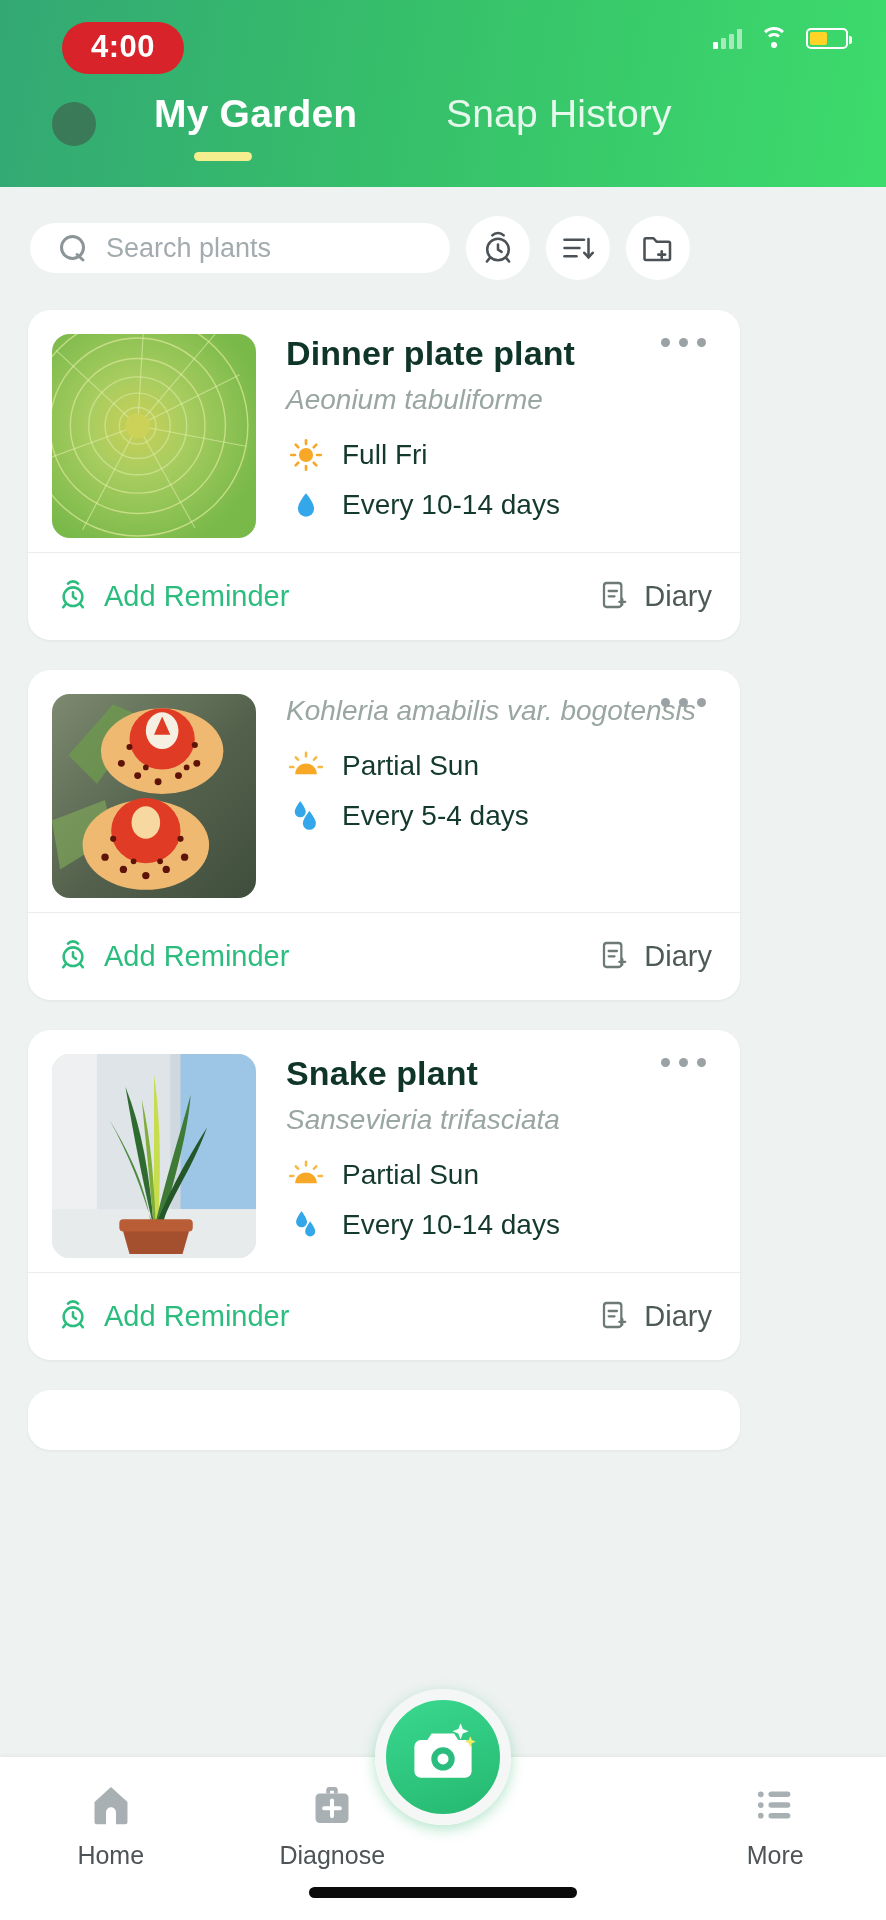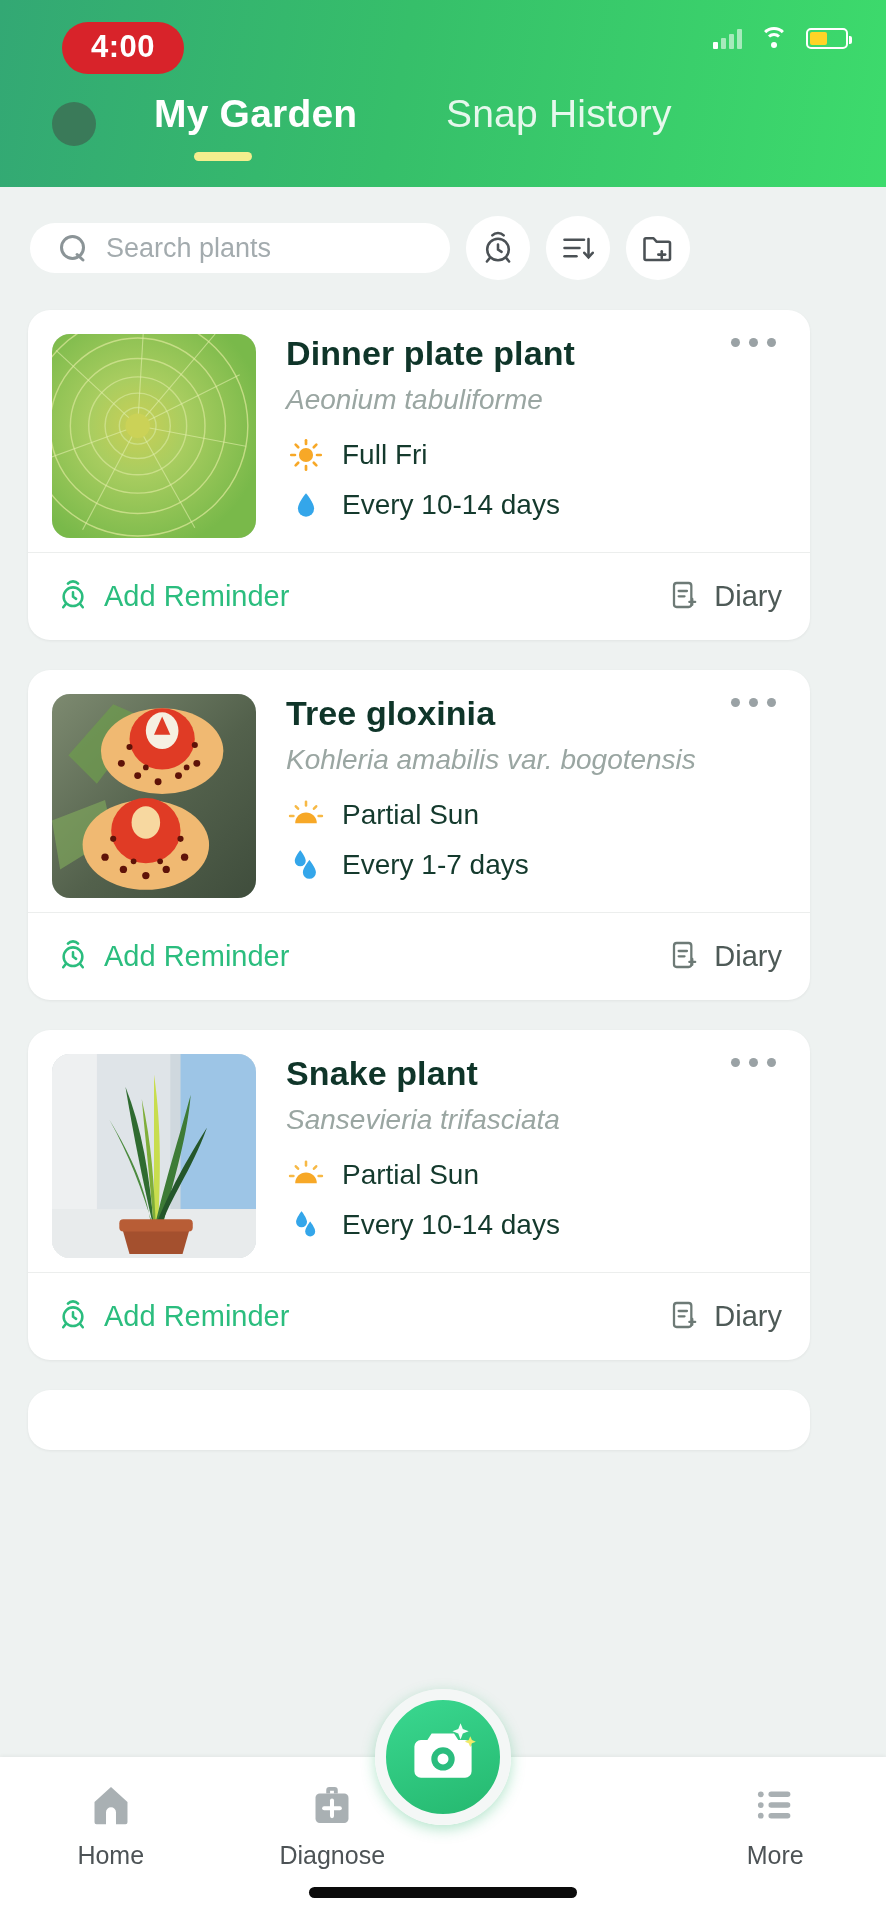--- a/index.html
+++ b/index.html
@@ -102,21 +102,21 @@
   .icon-btn {
     width:64px; height:64px; border-radius:50%;
     background:#ffffff; flex:0 0 auto;
     display:flex; align-items:center; justify-content:center;
   }
   .icon-btn svg { display:block; }
 
   
   .scroll-area { position:absolute; top:300px; left:0; right:0; bottom:0; }
   .card {
-    position:absolute; left:28px; width:782px;
+    position:absolute; left:28px; width:712px;
     background:#ffffff; border-radius:22px;
     box-shadow:0 1px 3px rgba(0,0,0,.06);
     overflow:hidden;
   }
   .card-body { position:relative; padding:26px 26px 18px 26px; height:242px; }
   .thumb {
     position:absolute; left:24px; top:24px;
     width:204px; height:204px; border-radius:18px;
     overflow:hidden; background:#d9e2dc;
   }
@@ -405,21 +405,20 @@
                   <circle cx="30" cy="71" r="1.5"></circle>
                 <circle cx="63" cy="71" r="1.5"></circle>
                   <circle cx="40" cy="82" r="1.4"></circle>
                 <circle cx="53" cy="82" r="1.4"></circle>
               </g>
             </g>
           </svg>
         </div>
 
         <div class="card-info">
-          <div class="plant-name">Tree gloxinia</div>
           <div class="plant-latin">Kohleria amabilis var. bogotensis</div>
 
           <div class="attr">
             <span class="attr-ico">
               <svg width="36" height="32" viewBox="0 0 24 20">
                 <path d="M4.8 15.5a7.2 7.2 0 0 1 14.4 0z" fill="#f7a827"></path>
                 <g stroke="#f7b945" stroke-width="1.7" stroke-linecap="round">
                   <path d="M12 1.2v2.4"></path>
                   <path d="M5.2 4.2 6.7 5.8"></path>
                     <path d="M18.8 4.2 17.3 5.8"></path>
@@ -431,21 +430,21 @@
             <span class="attr-label">Partial Sun</span>
           </div>
 
           <div class="attr">
             <span class="attr-ico">
               <svg width="34" height="34" viewBox="0 0 26 26">
                 <path d="M8.6 1.8C8.6 1.8 4.4 6.9 4.4 9.8a4.2 4.2 0 0 0 8.4 0c0-2.9-4.2-8-4.2-8z" fill="#34a6ea"></path>
                 <path d="M15.6 9.2C15.6 9.2 10.6 15.1 10.6 18.6a5 5 0 0 0 10 0c0-3.5-5-9.4-5-9.4z" fill="#34a6ea"></path>
               </svg>
             </span>
-            <span class="attr-label">Every 1-7 days</span>
+            <span class="attr-label">Every 5-4 days</span>
           </div>
         </div>
 
         <div class="dots-btn">
           <i></i>
             <i></i>
             <i></i>
         </div>
       </div>
 

